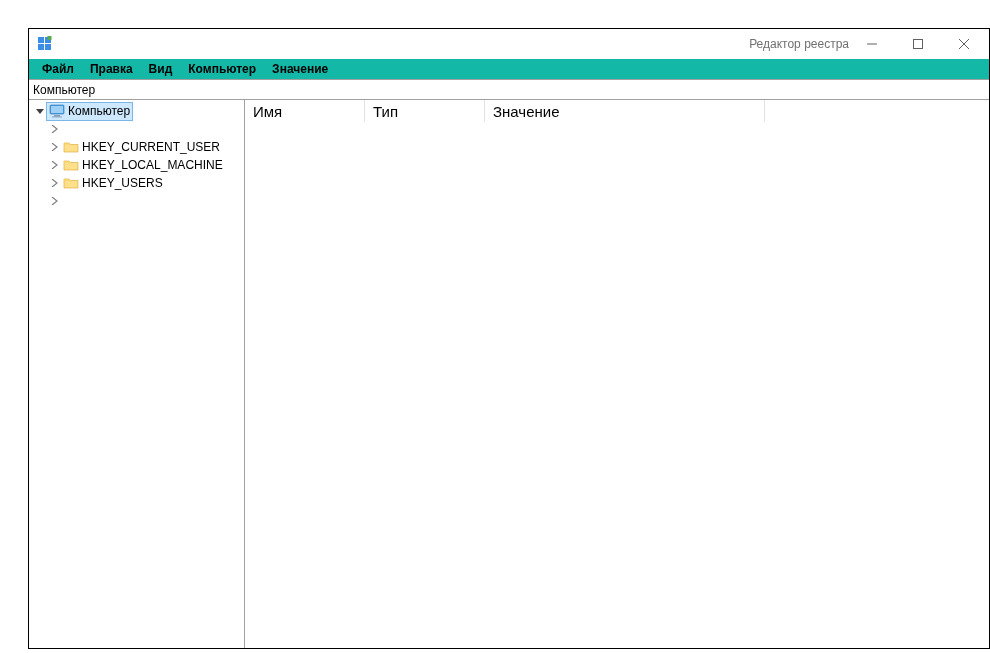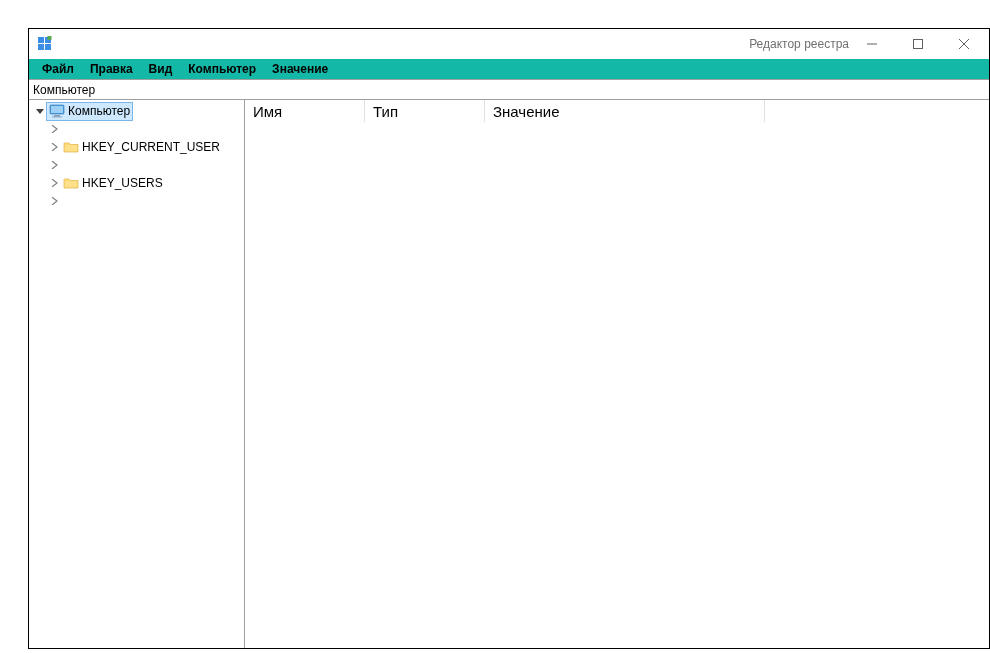--- a/index.html
+++ b/index.html
@@ -251,20 +251,29 @@
         </span>
       </div>
 
       <div class="tree-node">
         <span class="indent" style="width:14px"></span>
         <span class="expander">
           <svg viewBox="0 0 8 8">
               <path d="M2 0 L7 4 L2 8" fill="none" stroke="#808080" stroke-width="1.2"></path>
             </svg>
         </span>
+        <span class="node-label-wrap">
+          <span class="node-icon">
+            <svg viewBox="0 0 16 14">
+                <path d="M1 3 L6 3 L7.5 4.5 L15 4.5 L15 12 L1 12 Z" fill="#ffe08a" stroke="#d9a52a" stroke-width="0.6"></path>
+                <path d="M1 3 L6 3 L7.5 4.5 L1 4.5 Z" fill="#f4cf6a"></path>
+              </svg>
+          </span>
+          <span class="node-label">HKEY_LOCAL_MACHINE</span>
+        </span>
       </div>
 
       <div class="tree-node">
         <span class="indent" style="width:14px"></span>
         <span class="expander">
           <svg viewBox="0 0 8 8">
               <path d="M2 0 L7 4 L2 8" fill="none" stroke="#808080" stroke-width="1.2"></path>
             </svg>
         </span>
         <span class="node-label-wrap">

